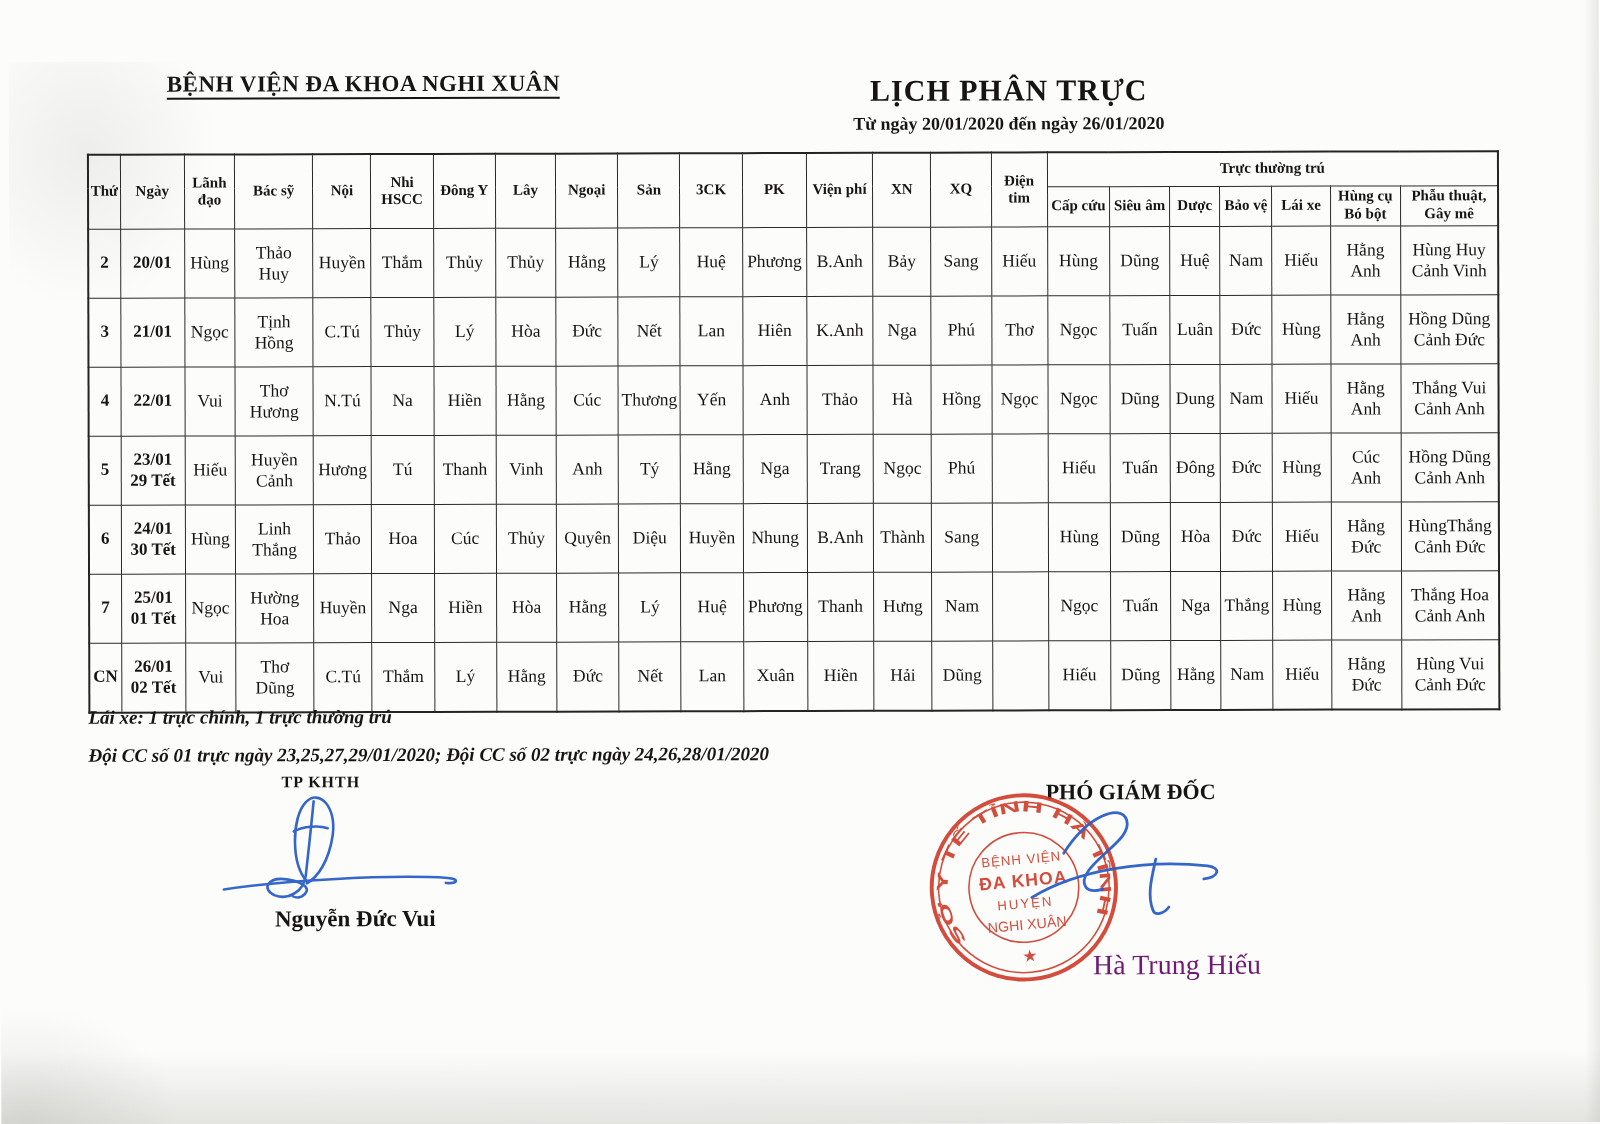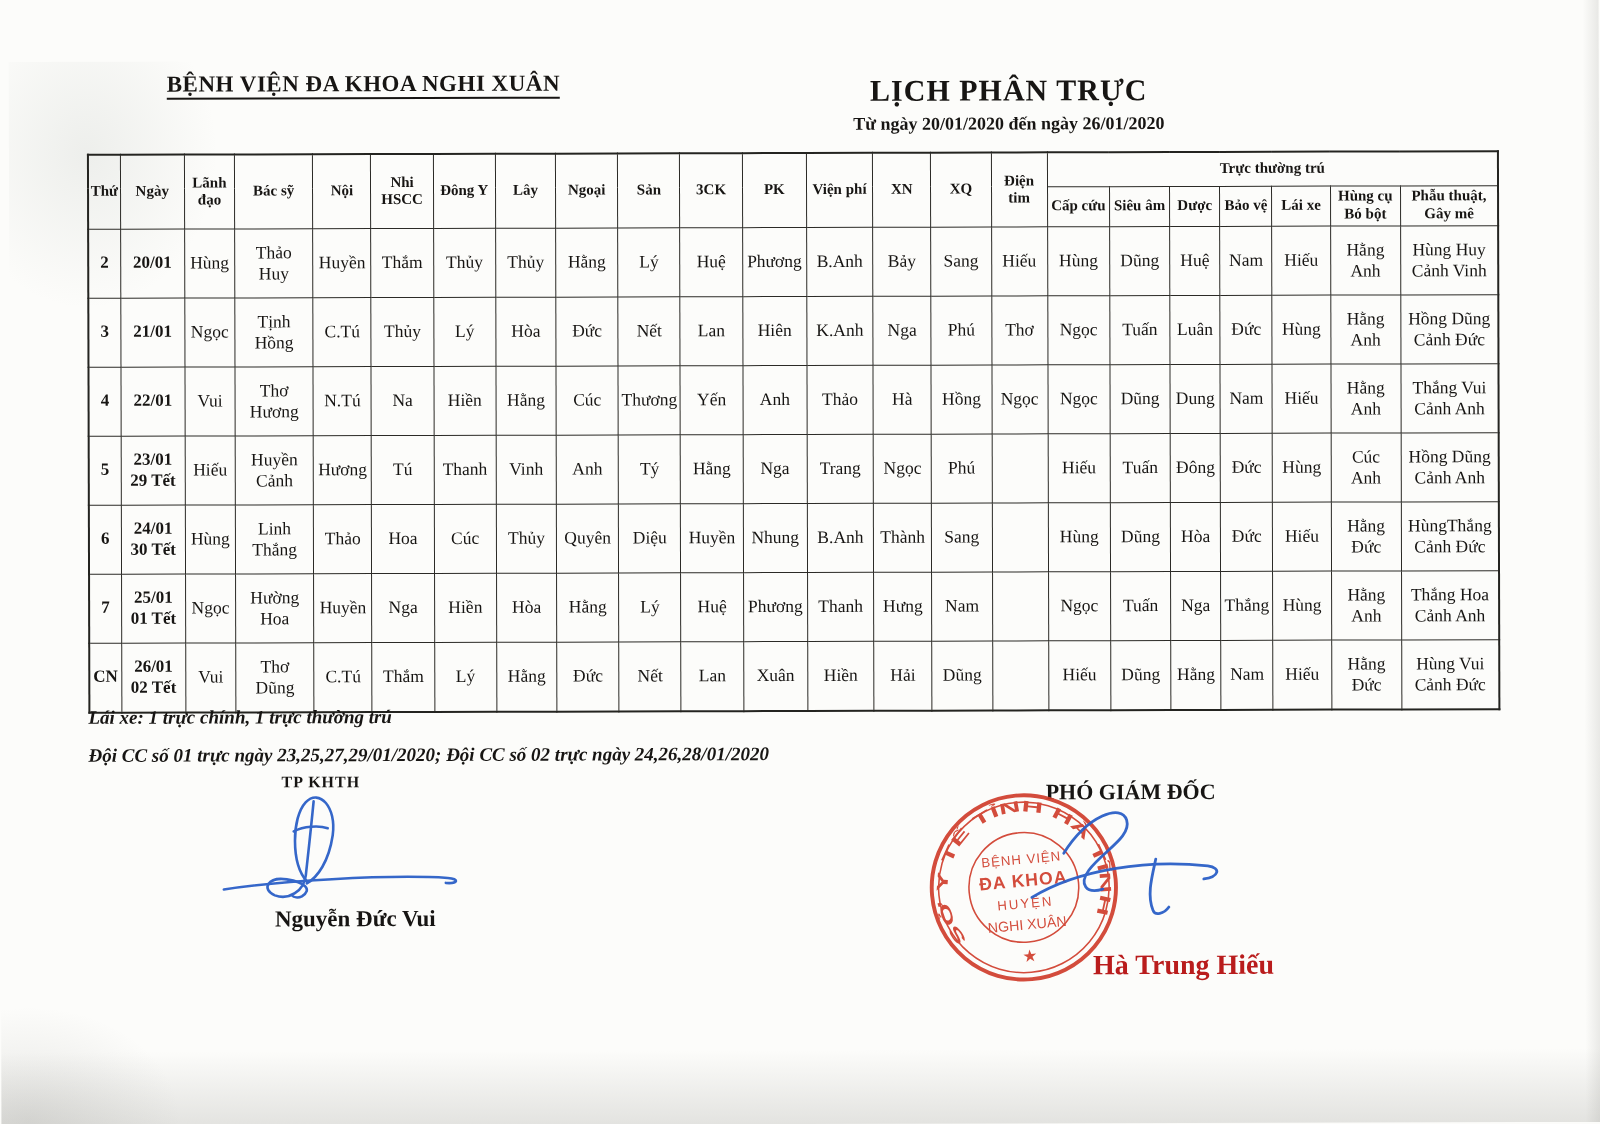--- a/index.html
+++ b/index.html
@@ -45,21 +45,21 @@
   .schedule td.bold{font-weight:bold;font-size:17px;}
 
   .notes{position:absolute;left:88px;top:698px;font-weight:bold;font-style:italic;font-size:19px;line-height:1.9;}
   .note-line{margin:0 0 2px 0;}
 
   .sig-left-title{position:absolute;left:281px;top:772px;font-size:16px;font-weight:bold;letter-spacing:1px;}
   .sig-left-name{position:absolute;left:247px;top:905px;font-size:23px;font-weight:bold;margin-left:27px;}
   .sig-left-svg{position:absolute;left:205px;top:790px;}
 
   .sig-right-title{position:absolute;left:1000px;top:778px;width:260px;text-align:center;font-size:22px;font-weight:bold;line-height:1.35;}
-  .sig-right-name{position:absolute;left:1092px;top:950px;font-size:28px;font-weight:bold;color:#b91c1c;}
+  .sig-right-name{position:absolute;left:1092px;top:950px;font-size:28px;font-weight:normal;color:#701a75;}
   .sig-right-svg{position:absolute;left:1005px;top:798px;}
   .stamp{position:absolute;left:925px;top:790px;width:196px;height:196px;transform:rotate(-5deg);opacity:0.9;}
 </style>
 </head>
 <body>
 
 <div class="page">
 
   <div class="smudge-topleft"></div>
 

